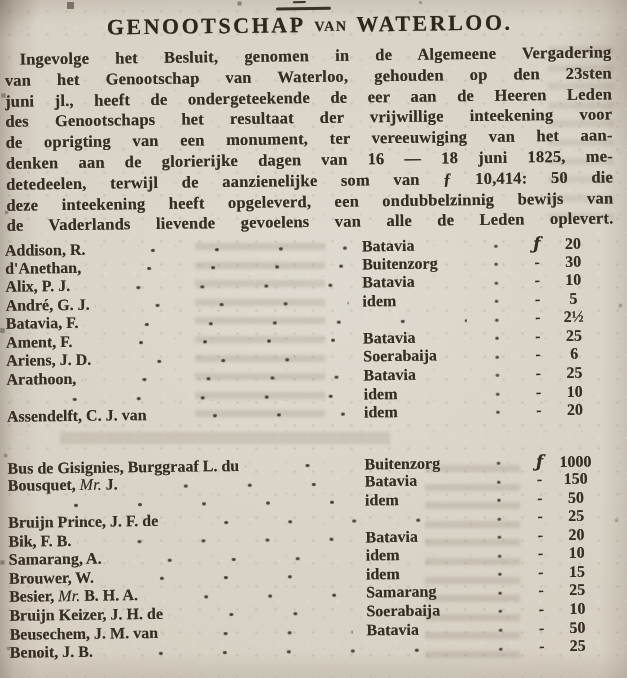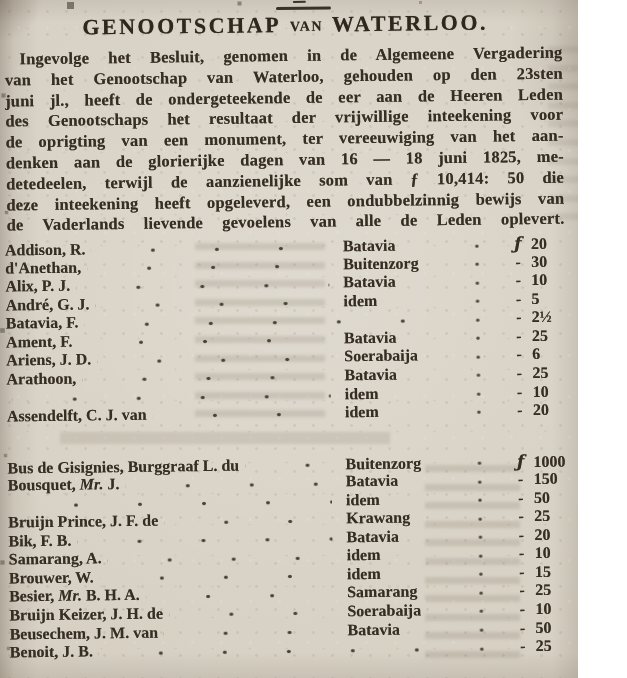--- a/index.html
+++ b/index.html
@@ -3,21 +3,21 @@
 <meta charset="utf-8">
 <style>
   html, body {
     margin: 0; padding: 0;
     width: 627px; height: 678px;
     overflow: hidden;
     font-family: "Liberation Serif", "DejaVu Serif", serif;
   }
   .paper {
     position: relative;
-    width: 578px; height: 678px;
+    width: 627px; height: 678px;
     background-color: #d6cfc2;
     background-image:
       radial-gradient(130% 110% at 52% 42%, rgba(255,255,255,0.22), rgba(255,255,255,0) 62%),
       radial-gradient(60px 60px at 0% 0%, rgba(88,76,60,0.30), rgba(88,76,60,0) 70%),
       radial-gradient(90px 140px at 100% 8%, rgba(96,84,66,0.16), rgba(96,84,66,0) 75%),
       linear-gradient(90deg, rgba(88,76,60,0.30) 0px, rgba(88,76,60,0.10) 14px, rgba(88,76,60,0) 38px),
       linear-gradient(270deg, rgba(88,76,60,0.14) 0px, rgba(88,76,60,0) 26px),
       linear-gradient(180deg, rgba(88,76,60,0.12) 0px, rgba(88,76,60,0) 22px),
       linear-gradient(0deg, rgba(88,76,60,0.12) 0px, rgba(88,76,60,0) 26px);
     overflow: hidden;
@@ -106,42 +106,42 @@
   .group.second { margin-top: 32px; }
   .lrow {
     display: flex;
     align-items: baseline;
     line-height: 18.55px;
     height: 18.55px;
     padding-left: 6px;
     white-space: nowrap;
   }
   .lname { flex: 0 0 auto; }
-  .lname em { font-weight: 700; }
+  .lname em { font-weight: 400; }
   .leaders {
     flex: 1 1 auto;
     align-self: stretch;
     margin: 0 6px;
     background-image: radial-gradient(circle, rgba(52,44,35,0.85) 1.5px, rgba(52,44,35,0) 2.1px);
     background-size: 64px 5px;
     background-repeat: repeat-x;
     background-position: 30px 62%;
   }
   .lplace { flex: 0 0 110px; margin-left: 8px; }
   .leaders2 {
     flex: 0 0 52px;
     align-self: stretch;
     background-image: radial-gradient(circle, rgba(52,44,35,0.8) 1.4px, rgba(52,44,35,0) 2px);
     background-size: 40px 5px;
     background-repeat: repeat-x;
     background-position: 4px 62%;
   }
   .lcur { flex: 0 0 26px; text-align: center; }
   .lcur.florin { font-style: italic; font-family: "DejaVu Serif", serif; font-size: 17px; }
-  .lamount { flex: 0 0 46px; text-align: left; margin-right: 0; }
+  .lamount { flex: 0 0 46px; text-align: center; margin-right: 30px; }
 </style>
 </head>
 <body>
 
 <div class="paper">
   <div class="texture"></div>
 
   <div class="ghost g-rows" style="left:195px; top:243px; width:130px; height:186px;"></div>
   <div class="ghost g-rows" style="left:425px; top:465px; width:95px; height:200px;"></div>
   <div class="ghost g-rows" style="left:548px; top:46px; width:66px; height:185px; opacity:0.7;"></div>
@@ -267,21 +267,20 @@
           <div class="lrow">
             <span class="leaders"></span>
             <span class="lplace">idem</span>
             <span class="leaders2"></span>
             <span class="lcur">-</span>
             <span class="lamount">50</span>
           </div>
           <div class="lrow">
             <span class="lname">Bruijn Prince, J. F. de</span>
             <span class="leaders"></span>
-            <span class="lplace">Krawang</span>
             <span class="leaders2"></span>
             <span class="lcur">-</span>
             <span class="lamount">25</span>
           </div>
           <div class="lrow">
             <span class="lname">Bik, F. B.</span>
             <span class="leaders"></span>
             <span class="lplace">Batavia</span>
             <span class="leaders2"></span>
             <span class="lcur">-</span>

